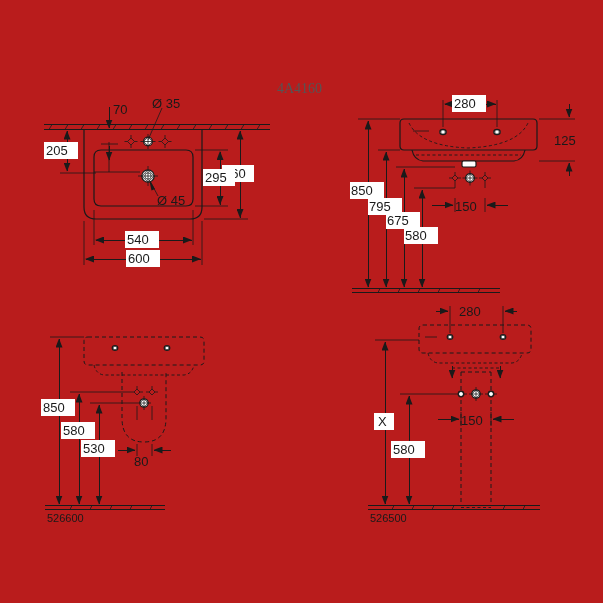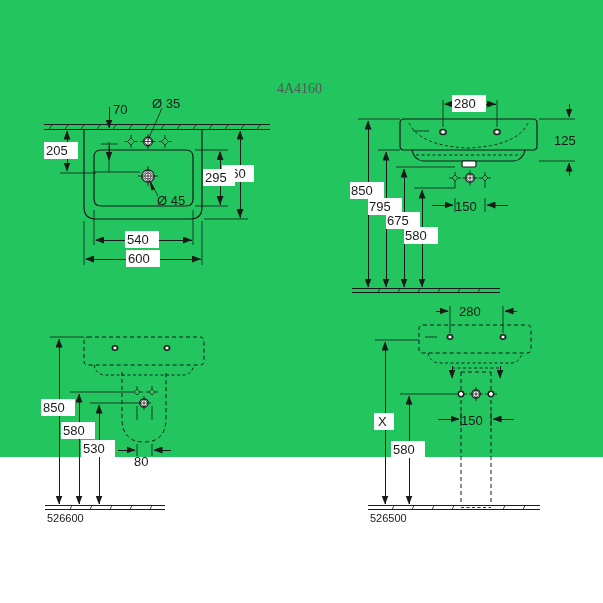--- a/index.html
+++ b/index.html
@@ -10,22 +10,22 @@
   }
   body {
     width: 603px;
     height: 603px;
     font-family: "Liberation Sans", sans-serif;
     overflow: hidden;
   }
   #drawing-root {
     position: relative;
     width: 603px;
-    height: 457px;
-    background: #22c55e;
+    height: 603px;
+    background: #b91c1c;
   }
   svg.sheet {
     display: block;
     width: 603px;
     height: 603px;
   }
   text {
     font-family: "Liberation Sans", sans-serif;
     fill: #1a1a1a;
   }

